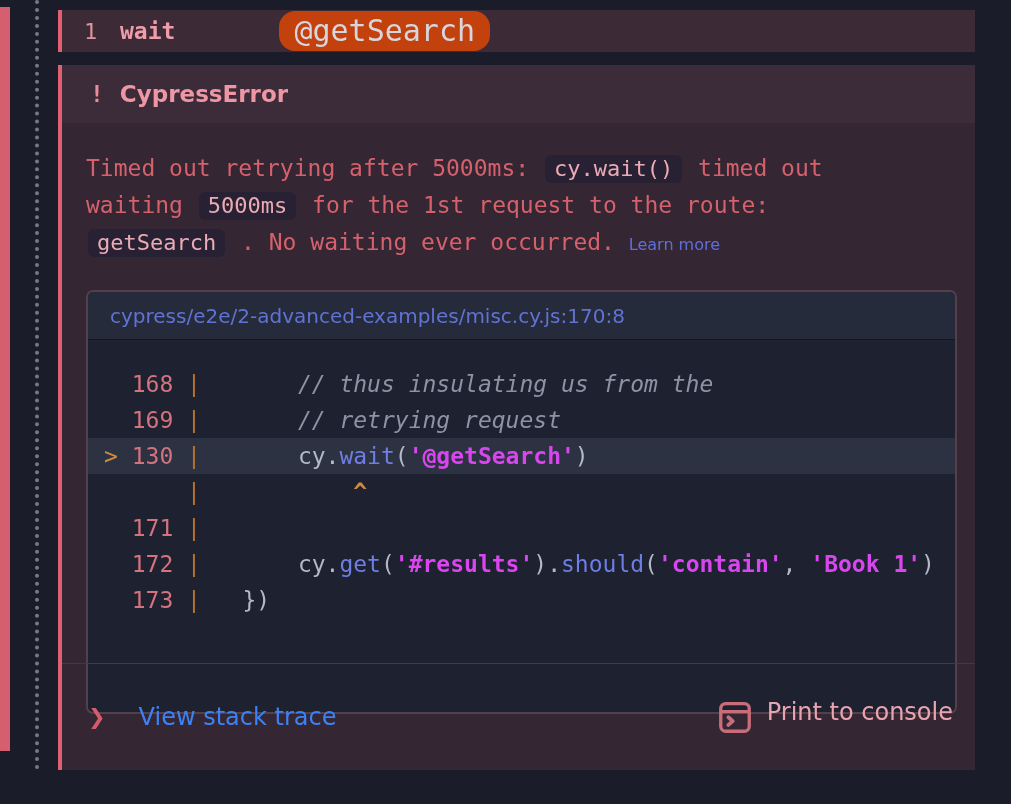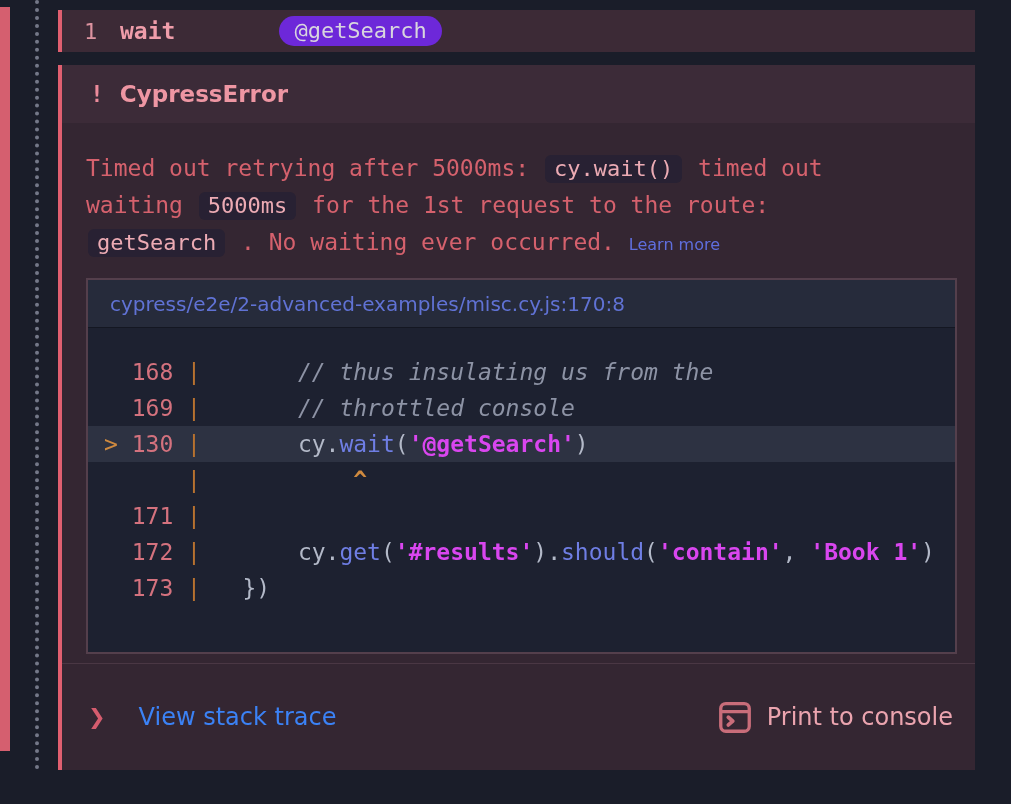--- a/index.html
+++ b/index.html
@@ -10,42 +10,42 @@
   .dotted-rail { position:absolute; left:35px; top:0; height:770px; width:0;
                  border-left:4px dotted #8b8fa0; opacity:.8; }
 
   
   .command-row { position:absolute; left:58px; top:10px; width:917px; height:42px;
                  background:#3c2a36; border-left:4px solid #e05f70;
                  display:flex; align-items:center;
                  font-family:"DejaVu Sans Mono",monospace; cursor:pointer; }
   .cmd-num   { margin-left:22px; font-size:22px; color:#dd93a0; width:36px; }
   .cmd-method{ font-size:23px; font-weight:bold; color:#ef9daa; }
-  .cmd-pill  { margin-left:104px; background:#6d28d9; color:#d8d5de; font-size:22px;
+  .cmd-pill  { margin-left:104px; background:#c2410c; color:#d8d5de; font-size:30px;
                padding:2px 15px 3px; border-radius:16px; }
 
   
   .error-block { position:absolute; left:58px; top:65px; width:917px; height:705px;
                  background:#342632; border-left:4px solid #e05f70; }
   .error-header { height:58px; background:#3c2b38; display:flex; align-items:center;
                   padding-left:28px; cursor:pointer; }
   .err-excl { font-family:"DejaVu Sans Mono",monospace; font-size:23px; font-weight:bold; color:#ec8b9b; }
   .err-name { margin-left:16px; font-size:23px; font-weight:bold; color:#ee96a3;text-align:right; }
 
   .error-body { padding:27px 0 0 24px; }
   .error-message { width:792px; font-family:"DejaVu Sans Mono",monospace;
                    font-size:23px; line-height:37px; color:#d5616d; }
   .chip { background:#282133; color:#ecabb4; font-size:22px; padding:1px 9px 2px;
           border-radius:6px; margin:16px 2px; white-space:nowrap; }
   .learn-more { color:#5f6edd; font-family:"DejaVu Sans","Liberation Sans",sans-serif;
                 font-size:16px; text-decoration:none; cursor:pointer; }
 
   
-  .code-frame { margin-top:15px; width:871px; height:376px; background:#1d2130;
-                border:2px solid #543f4c; border-radius:0; overflow:hidden; }
+  .code-frame { margin-top:27px; width:871px; height:424px; background:#1d2130;
+                border:2px solid #543f4c; border-radius:7px; overflow:hidden; }
   .frame-header { height:48px; background:#262b3b; border-bottom:1px solid #141722;
                   display:flex; align-items:center; padding-left:22px; }
   .frame-file { font-size:20px; color:#6072d4; cursor:pointer; }
   .frame-code { padding-top:26px; font-family:"DejaVu Sans Mono",monospace;
                 font-size:23px; }
   .code-line { height:36px; line-height:36px; white-space:pre; padding-left:16px; }
   .code-line.hl { background:#2d3242; }
   .tk-num    { color:#d4727e; }
   .tk-pipe   { color:#b8722f; }
   .tk-marker { color:#cf8a3f; }
@@ -55,21 +55,21 @@
   .tk-kw     { color:#6f7ee4; }
   .tk-str    { color:#d946ef;font-weight:bold; }
 
   
   .error-footer { position:absolute; left:0; top:598px; width:100%; height:107px;
                   border-top:1px solid #4a3744; display:flex; align-items:center;
                   justify-content:space-between; padding:0 22px 0 26px; }
   .stack-toggle { display:flex; align-items:center; cursor:pointer; }
   .stack-chevron { color:#d55c6e; font-size:21px; font-weight:bold; }
   .stack-label { margin-left:33px; font-size:24px; color:#3b82f6; }
-  .print-btn { display:flex; align-items:center; cursor:pointer; }
+  .print-btn { display:flex; cursor:pointer; }
   .print-label { margin-left:13px; font-size:24px; color:#eba4af; }
   .terminal-icon { width:38px; height:38px; display:block; }
 </style>
 </head>
 <body>
 
 <div class="accent-bar"></div>
 <div class="dotted-rail"></div>
 
 <div class="command-row">
@@ -86,21 +86,21 @@
 
   <div class="error-body">
     <div class="error-message"><span>Timed out retrying after 5000ms: </span><span class="chip">cy.wait()</span><span> timed out waiting </span><span class="chip">5000ms</span><span> for the 1st request to the route: </span><span class="chip">getSearch</span><span> . No waiting ever occurred. </span><a class="learn-more" href="#">Learn more</a></div>
 
     <div class="code-frame">
       <div class="frame-header">
         <span class="frame-file">cypress/e2e/2-advanced-examples/misc.cy.js:170:8</span>
       </div>
       <div class="frame-code">
           <div class="code-line"><span class="tk-num">  168</span><span class="tk-pipe"> | </span><span class="tk-comment">      // thus insulating us from the</span></div>
-          <div class="code-line"><span class="tk-num">  169</span><span class="tk-pipe"> | </span><span class="tk-comment">      // throttled console</span></div>
+          <div class="code-line"><span class="tk-num">  169</span><span class="tk-pipe"> | </span><span class="tk-comment">      // retrying request</span></div>
           <div class="code-line hl"><span class="tk-marker">&gt; </span><span class="tk-num">130</span><span class="tk-pipe"> | </span><span class="tk-code">      cy.</span><span class="tk-kw">wait</span><span class="tk-code">(</span><span class="tk-str">'@getSearch'</span><span class="tk-code">)</span></div>
           <div class="code-line"><span class="tk-num">     </span><span class="tk-pipe"> | </span><span class="tk-caret">          ^</span></div>
           <div class="code-line"><span class="tk-num">  171</span><span class="tk-pipe"> | </span></div>
           <div class="code-line"><span class="tk-num">  172</span><span class="tk-pipe"> | </span><span class="tk-code">      cy.</span><span class="tk-kw">get</span><span class="tk-code">(</span><span class="tk-str">'#results'</span><span class="tk-code">).</span><span class="tk-kw">should</span><span class="tk-code">(</span><span class="tk-str">'contain'</span><span class="tk-code">, </span><span class="tk-str">'Book 1'</span><span class="tk-code">)</span></div>
           <div class="code-line"><span class="tk-num">  173</span><span class="tk-pipe"> | </span><span class="tk-code">  })</span></div>
         </div>
     </div>
   </div>
 
   <div class="error-footer">

